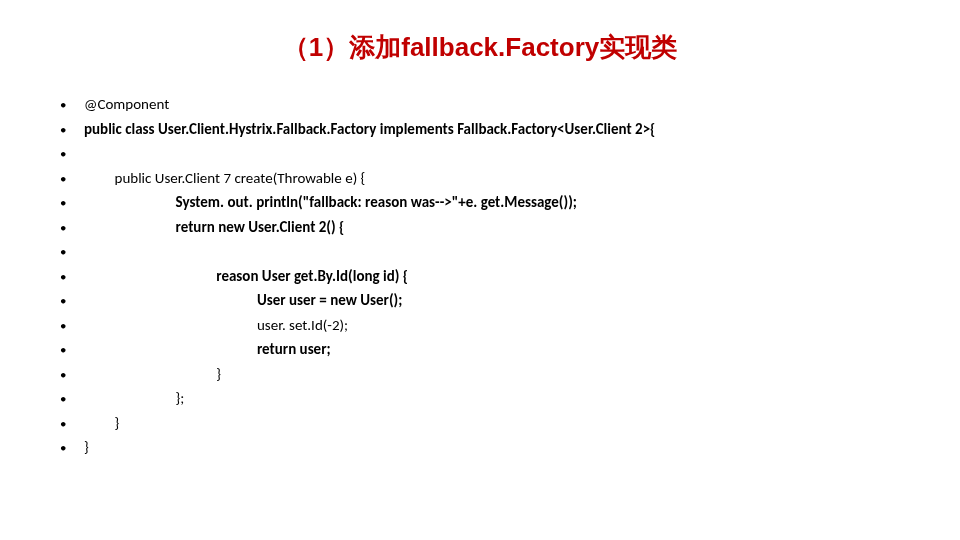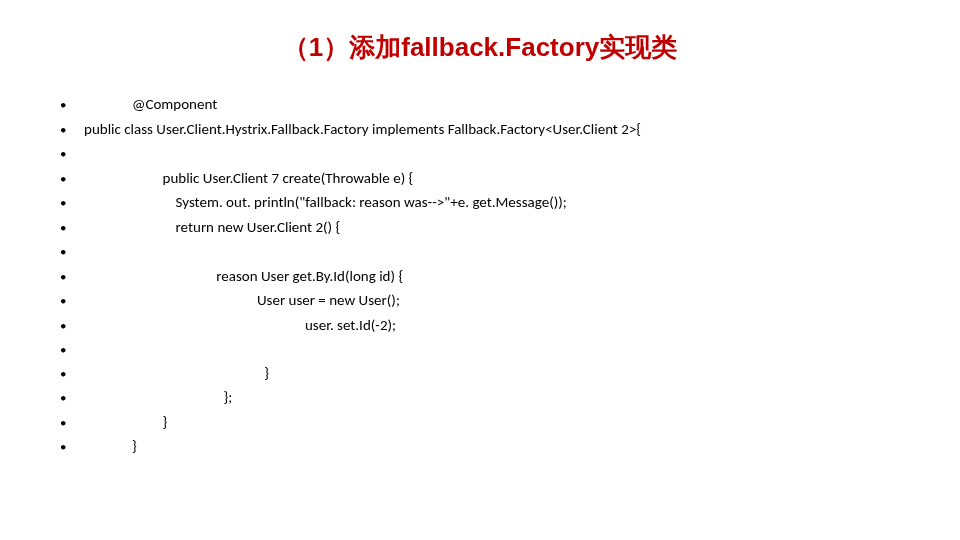--- a/index.html
+++ b/index.html
@@ -38,25 +38,24 @@
       flex-shrink: 0;
       color: #000;
       font-size: 13px;
       text-align: left;
       padding-top: 2px;
     }
     .code-text {
       white-space: pre;
       font-family: "Calibri", Arial, sans-serif;
       color: #000;
-      font-weight: normal;
+      font-weight: bold;
     }
     .normal-weight {
       font-weight: normal;
-      margin-left: 48px;
     }
   </style>
 </head>
 <body>
 
 <div class="slide">
   <h1 class="title">（1）添加fallback.Factory实现类</h1>
   <div class="content">
 
     <div class="line">
@@ -94,20 +93,21 @@
     <div class="line">
       <span class="bullet">•</span>
       <span class="code-text">                                                   User user = new User();</span>
     </div>
     <div class="line">
       <span class="bullet">•</span>
       <span class="code-text normal-weight">                                                   user. set.Id(-2);</span>
     </div>
     <div class="line">
       <span class="bullet">•</span>
+      <span class="code-text">                                                   return user;</span>
     </div>
     <div class="line">
       <span class="bullet">•</span>
       <span class="code-text normal-weight">                                       }</span>
     </div>
     <div class="line">
       <span class="bullet">•</span>
       <span class="code-text normal-weight">                           };</span>
     </div>
     <div class="line">

